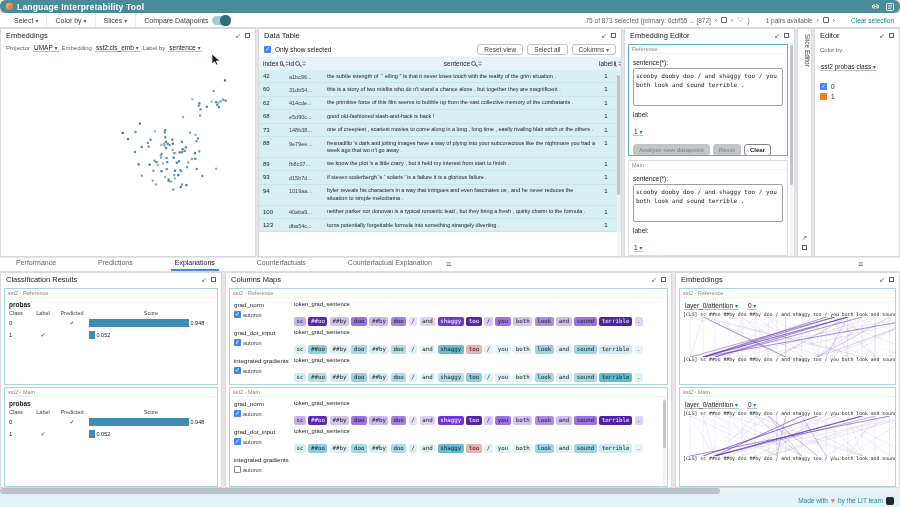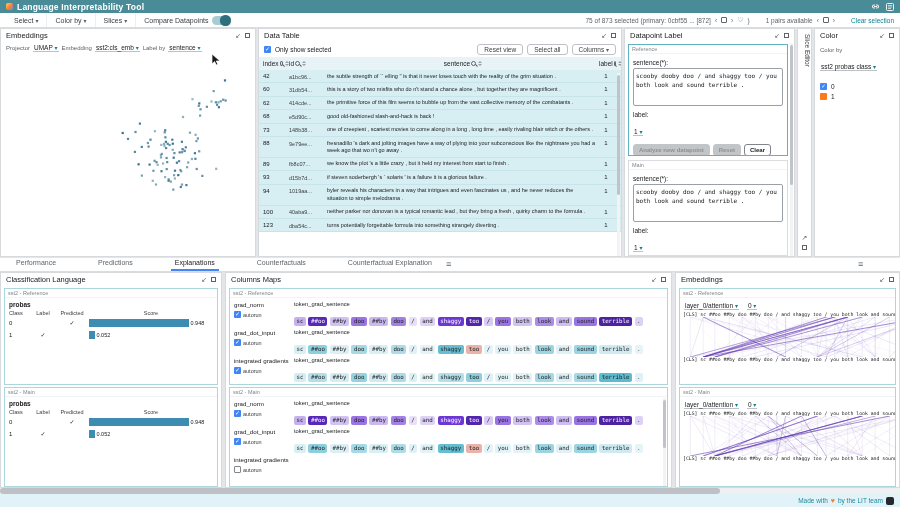--- a/index.html
+++ b/index.html
@@ -2,21 +2,21 @@
 <html><head>
 <meta charset="utf-8">
 <style>
   * { box-sizing: border-box; margin: 0; padding: 0; }
   html,body { width:900px; height:507px; overflow:hidden; background:#e3e5e8;
     font-family:"Liberation Sans", sans-serif; -webkit-font-smoothing:antialiased; }
   #page { position:relative; width:900px; height:507px; }
 
   
   .topbar { position:absolute; left:0; top:0; width:900px; height:13px; background:#4a8b98;
-    display:flex; align-items:center; padding:0 6px; color:#fff; }
+    display:flex; align-items:center; padding:0 6px; color:#fff;border-radius:6px; }
   .topbar .logo { width:7px; height:7px; border-radius:2px; margin-right:4px;
     background:linear-gradient(135deg,#ffd24a 0%,#ff7a3d 55%,#4a9fe8 100%); }
   .topbar .title { font-size:8.5px; font-weight:bold; letter-spacing:.2px; }
   .topbar .spacer { flex:1; }
   .tb-ic { margin-left:6px; opacity:.92; display:flex; align-items:center; }
 
   .menubar { position:absolute; left:0; top:13px; width:900px; height:15px; background:#fff;
     border-bottom:1px solid #dadce0; display:flex; align-items:center; padding:0 6px;
     font-size:7px; color:#3c4043; }
   .menu-item { display:flex; align-items:center; gap:2px; padding:0 8px; height:100%;
@@ -439,21 +439,21 @@
           <span class="dc-label">1</span>
         </div>
       </div>
     <div class="vscroll" style="right:1px;top:44px;height:183px">
         <span class="thumb" style="top:2px;height:120px"></span>
       </div>
   </div>
 
   <div class="panel" style="left:624px;top:28px;width:171px;height:229px">
     <div class="phead">
-      <span>Datapoint Label</span>
+      <span>Embedding Editor</span>
       <span class="picons">
           <span class="imin">↙</span>
           <span class="ibox"></span>
         </span>
     </div>
     <div id="dp-sections">
         <div class="dpbox ref" style="top: 15px; height: 112px;"><div class="sbox-label">Reference</div><div class="dp-field-label">sentence(*):</div><textarea class="ta" style="">scooby dooby doo / and shaggy too / you both look and sound terrible .</textarea><div class="dp-field-label">label:</div><span class="dd" style="margin: 0px 4px; display: inline-block;"><span>1</span> <span class="caret">▾</span></span><div class="dp-btnrow">
             <button class="btn disabled">Analyze new datapoint</button>
             <button class="btn disabled">Reset</button>
             <button class="btn">Clear</button>
@@ -468,21 +468,21 @@
   <div class="slice-strip" style="left:797px;top:28px;width:15px;height:229px">
     <span class="vtext">Slice Editor</span>
     <span class="slice-icons">
       <span class="imin">↗</span>
       <span class="ibox"></span>
     </span>
   </div>
 
   <div class="panel" style="left:814px;top:28px;width:86px;height:229px">
     <div class="phead">
-      <span>Color</span>
+      <span>Editor</span>
       <span class="picons">
           <span class="imin">↙</span>
           <span class="ibox"></span>
         </span>
     </div>
     <div class="color-label">Color by</div>
     <div class="dd" style="margin:0 5px;display:inline-block">
       <span>sst2 probas class</span> <span class="caret">▾</span>
     </div>
     <div class="legend" id="color-legend">
@@ -502,21 +502,21 @@
       <span class="tab">Predictions</span>
       <span class="tab active">Explanations</span>
       <span class="tab">Counterfactuals</span>
       <span class="tab">Counterfactual Explanation</span>
     </div>
   <span class="burger" style="left:446px;top:260px;position:absolute">≡</span>
   <span class="burger" style="left:858px;top:260px;position:absolute">≡</span>
 
   <div class="panel" style="left:0;top:272px;width:222px;height:216px">
     <div class="phead">
-      <span>Classification Language</span>
+      <span>Classification Results</span>
       <span class="picons">
           <span class="imin">↙</span>
           <span class="ibox"></span>
         </span>
     </div>
     <div id="cls-sections">
         <div class="sbox" style="top: 15px; height: 97px;">
           <div class="sbox-label">sst2 - Reference</div>
           <div class="probas-title">probas</div>
           <div class="cls-headrow">

